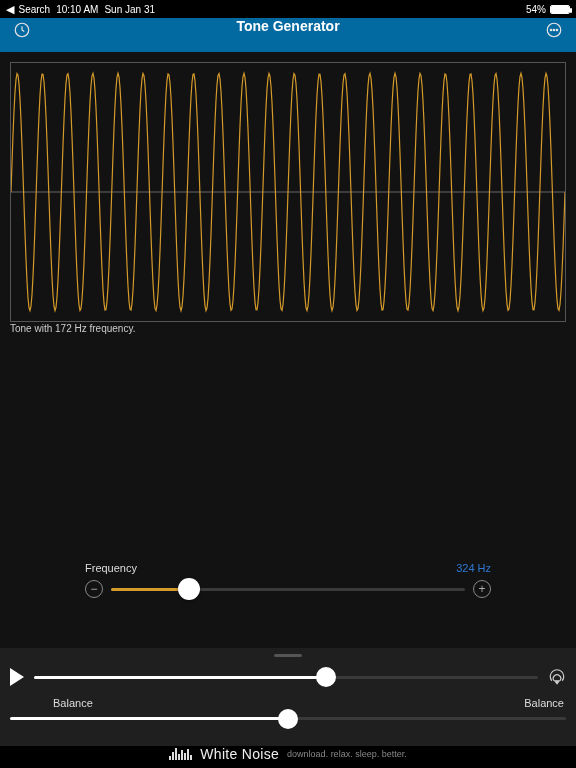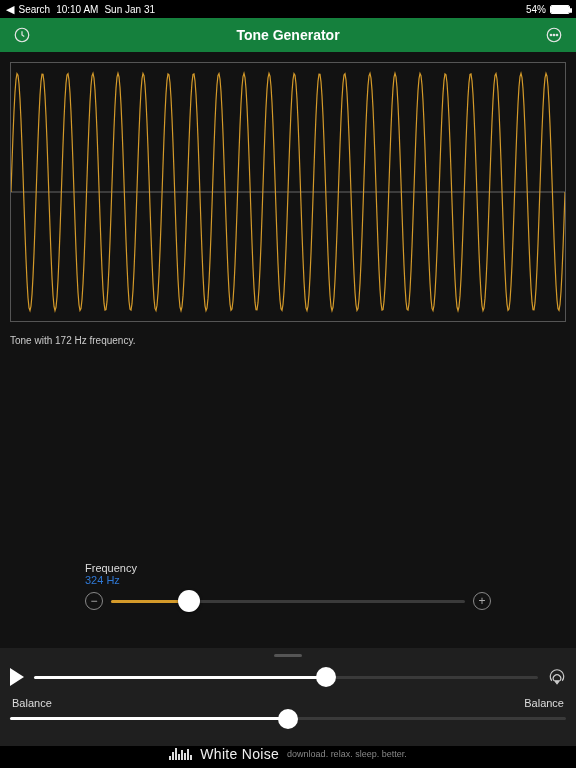--- a/index.html
+++ b/index.html
@@ -8,52 +8,52 @@
   
   .status-bar { height: 18px; background: #000; color: #fff; font-size: 10px; display: flex; align-items: center; padding: 0 6px; justify-content: space-between; }
   .status-left { display: flex; align-items: center; gap: 6px; }
   .status-left .chev { font-size: 11px; margin-right: -2px; }
   .status-right { display: flex; align-items: center; gap: 4px; }
   .battery { width: 20px; height: 9px; border: 1px solid #fff; border-radius: 2px; position: relative; }
   .battery::after { content: ""; position: absolute; right: -3px; top: 2px; width: 2px; height: 5px; background: #fff; border-radius: 1px; }
   .battery .fill { position: absolute; left: 0; top: 0; bottom: 0; right: 0; background: #fff; border-radius: 1px; }
 
   
-  .titlebar { height: 34px; background: #15803d; display: flex; align-items: center; justify-content: space-between; padding: 0 10px; }
+  .titlebar { height: 34px; background: #0369a1; display: flex; justify-content: space-between; padding: 0 10px; }
   .titlebar .title { color: #fff; font-size: 14px; font-weight: 600; flex: 1; text-align: center; }
   .titlebar .icon-btn { width: 24px; height: 24px; color: #e5e5e5; display: flex; align-items: center; justify-content: center; }
 
   
   .content { background: #121212; height: calc(768px - 18px - 34px - 98px - 22px); padding: 10px; position: relative; }
 
   .wave-box { border: 1px solid #555; height: 260px; background: #121212; position: relative; overflow: hidden; }
   .wave-box svg { width: 100%; height: 100%; display: block; }
-  .wave-desc { font-size: 10px; color: #ccc; margin-top: 13px; }
+  .wave-desc { font-size: 10px; color: #ccc; margin-top: 1px; }
 
   
   .freq-block { position: absolute; left: 85px; right: 85px; top: 510px; }
-  .freq-labels { display: flex; justify-content: space-between; font-size: 11px; margin-bottom: 6px; flex-direction: column; }
+  .freq-labels { display: flex; justify-content: space-between; font-size: 11px; margin-bottom: 6px; }
   .freq-labels .lab { color: #ddd; }
   .freq-labels .val { color: #2f78d4; }
   .slider-row { display: flex; align-items: center; gap: 8px; }
   .pm-btn { width: 18px; height: 18px; border: 1px solid #888; border-radius: 50%; color: #aaa; font-size: 12px; display: flex; align-items: center; justify-content: center; line-height: 1; flex: none; }
   .track { flex: 1; height: 3px; background: #3a3a3a; border-radius: 2px; position: relative; }
   .track .fill { position: absolute; left: 0; top: 0; bottom: 0; background: #d49a2a; border-radius: 2px; }
   .track .thumb { position: absolute; top: 50%; width: 22px; height: 22px; background: #fff; border-radius: 50%; transform: translate(-50%, -50%); box-shadow: 0 1px 3px rgba(0,0,0,.5); }
 
   
   .panel { height: 98px; background: #1f1f1f; padding: 6px 10px 4px 10px; display: flex; flex-direction: column; gap: 4px; }
   .drag-handle { width: 28px; height: 3px; background: #555; border-radius: 2px; margin: 0 auto 2px auto; }
   .play-row { display: flex; align-items: center; gap: 10px; height: 28px; }
   .play-btn { width: 0; height: 0; border-left: 14px solid #fff; border-top: 9px solid transparent; border-bottom: 9px solid transparent; flex: none; }
   .vol-track { flex: 1; height: 3px; background: #3a3a3a; border-radius: 2px; position: relative; }
   .vol-track .fill { position: absolute; left: 0; top: 0; bottom: 0; background: #fff; border-radius: 2px; }
   .vol-track .thumb { position: absolute; top: 50%; width: 20px; height: 20px; background: #fff; border-radius: 50%; transform: translate(-50%, -50%); }
   .air-btn { width: 18px; height: 18px; color: #ccc; flex: none; }
-  .bal-labels { display: flex; justify-content: space-between; font-size: 11px; color: #ddd; padding: 0 2px; margin-top: 2px; }
+  .bal-labels { display: flex; justify-content: space-between; font-size: 11px; color: #ddd; padding: 0 2px; margin-top: 2px; margin-left: 41px; }
   .bal-track { height: 3px; background: #3a3a3a; border-radius: 2px; position: relative; margin-top: 4px; }
   .bal-track .fill { position: absolute; left: 0; top: 0; bottom: 0; background: #fff; border-radius: 2px; }
   .bal-track .thumb { position: absolute; top: 50%; width: 20px; height: 20px; background: #fff; border-radius: 50%; transform: translate(-50%, -50%); }
 
   
   .ad-bar { height: 16px; background: #000; display: flex; align-items: center; justify-content: center; gap: 8px; }
   .ad-bar .brand { color: #eee; font-size: 14px; font-weight: 300; letter-spacing: 0.3px; }
   .ad-bar .tagline { color: #888; font-size: 9px; }
   .ad-bar .eq { display: inline-flex; align-items: flex-end; gap: 1px; height: 12px; }
   .ad-bar .eq span { width: 2px; background: #ddd; display: inline-block; }

